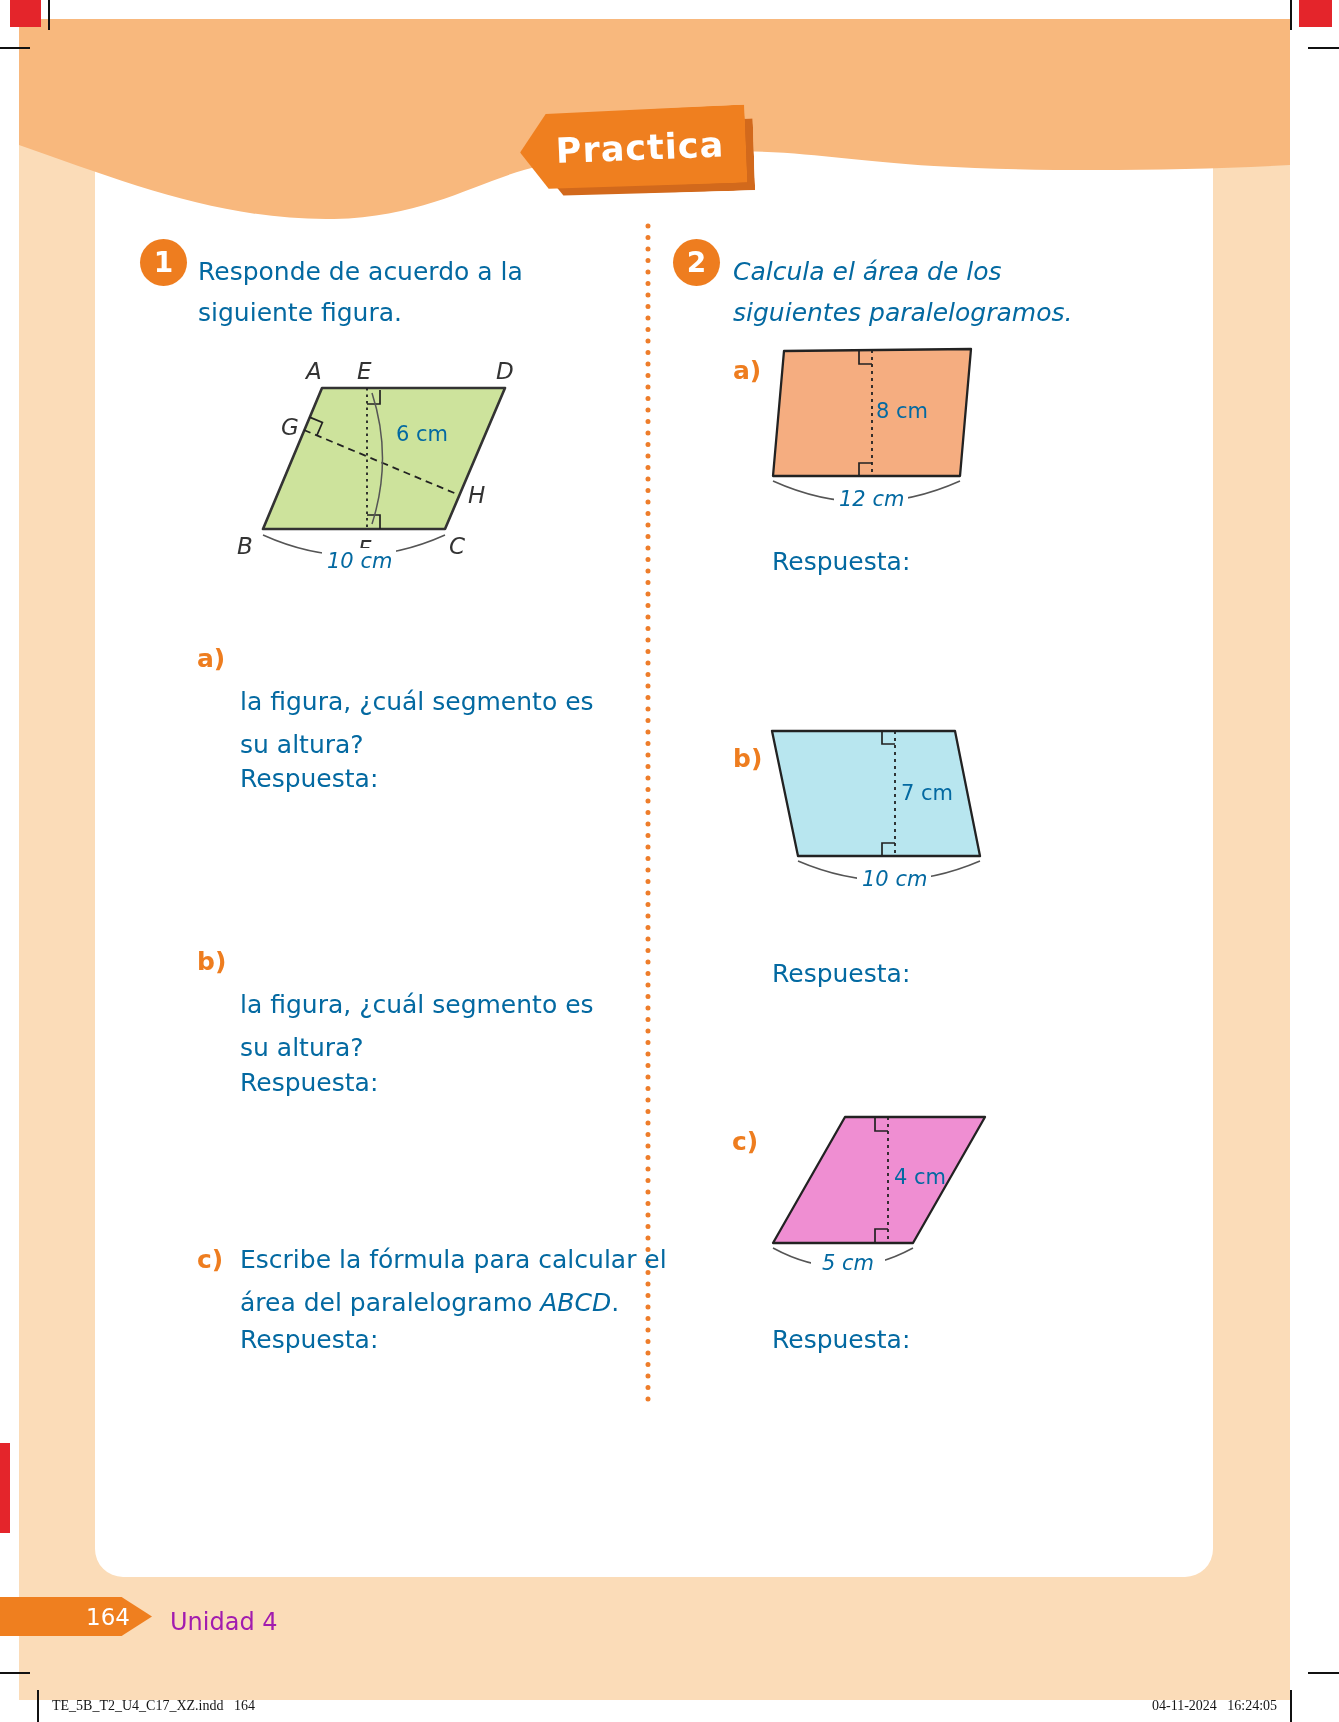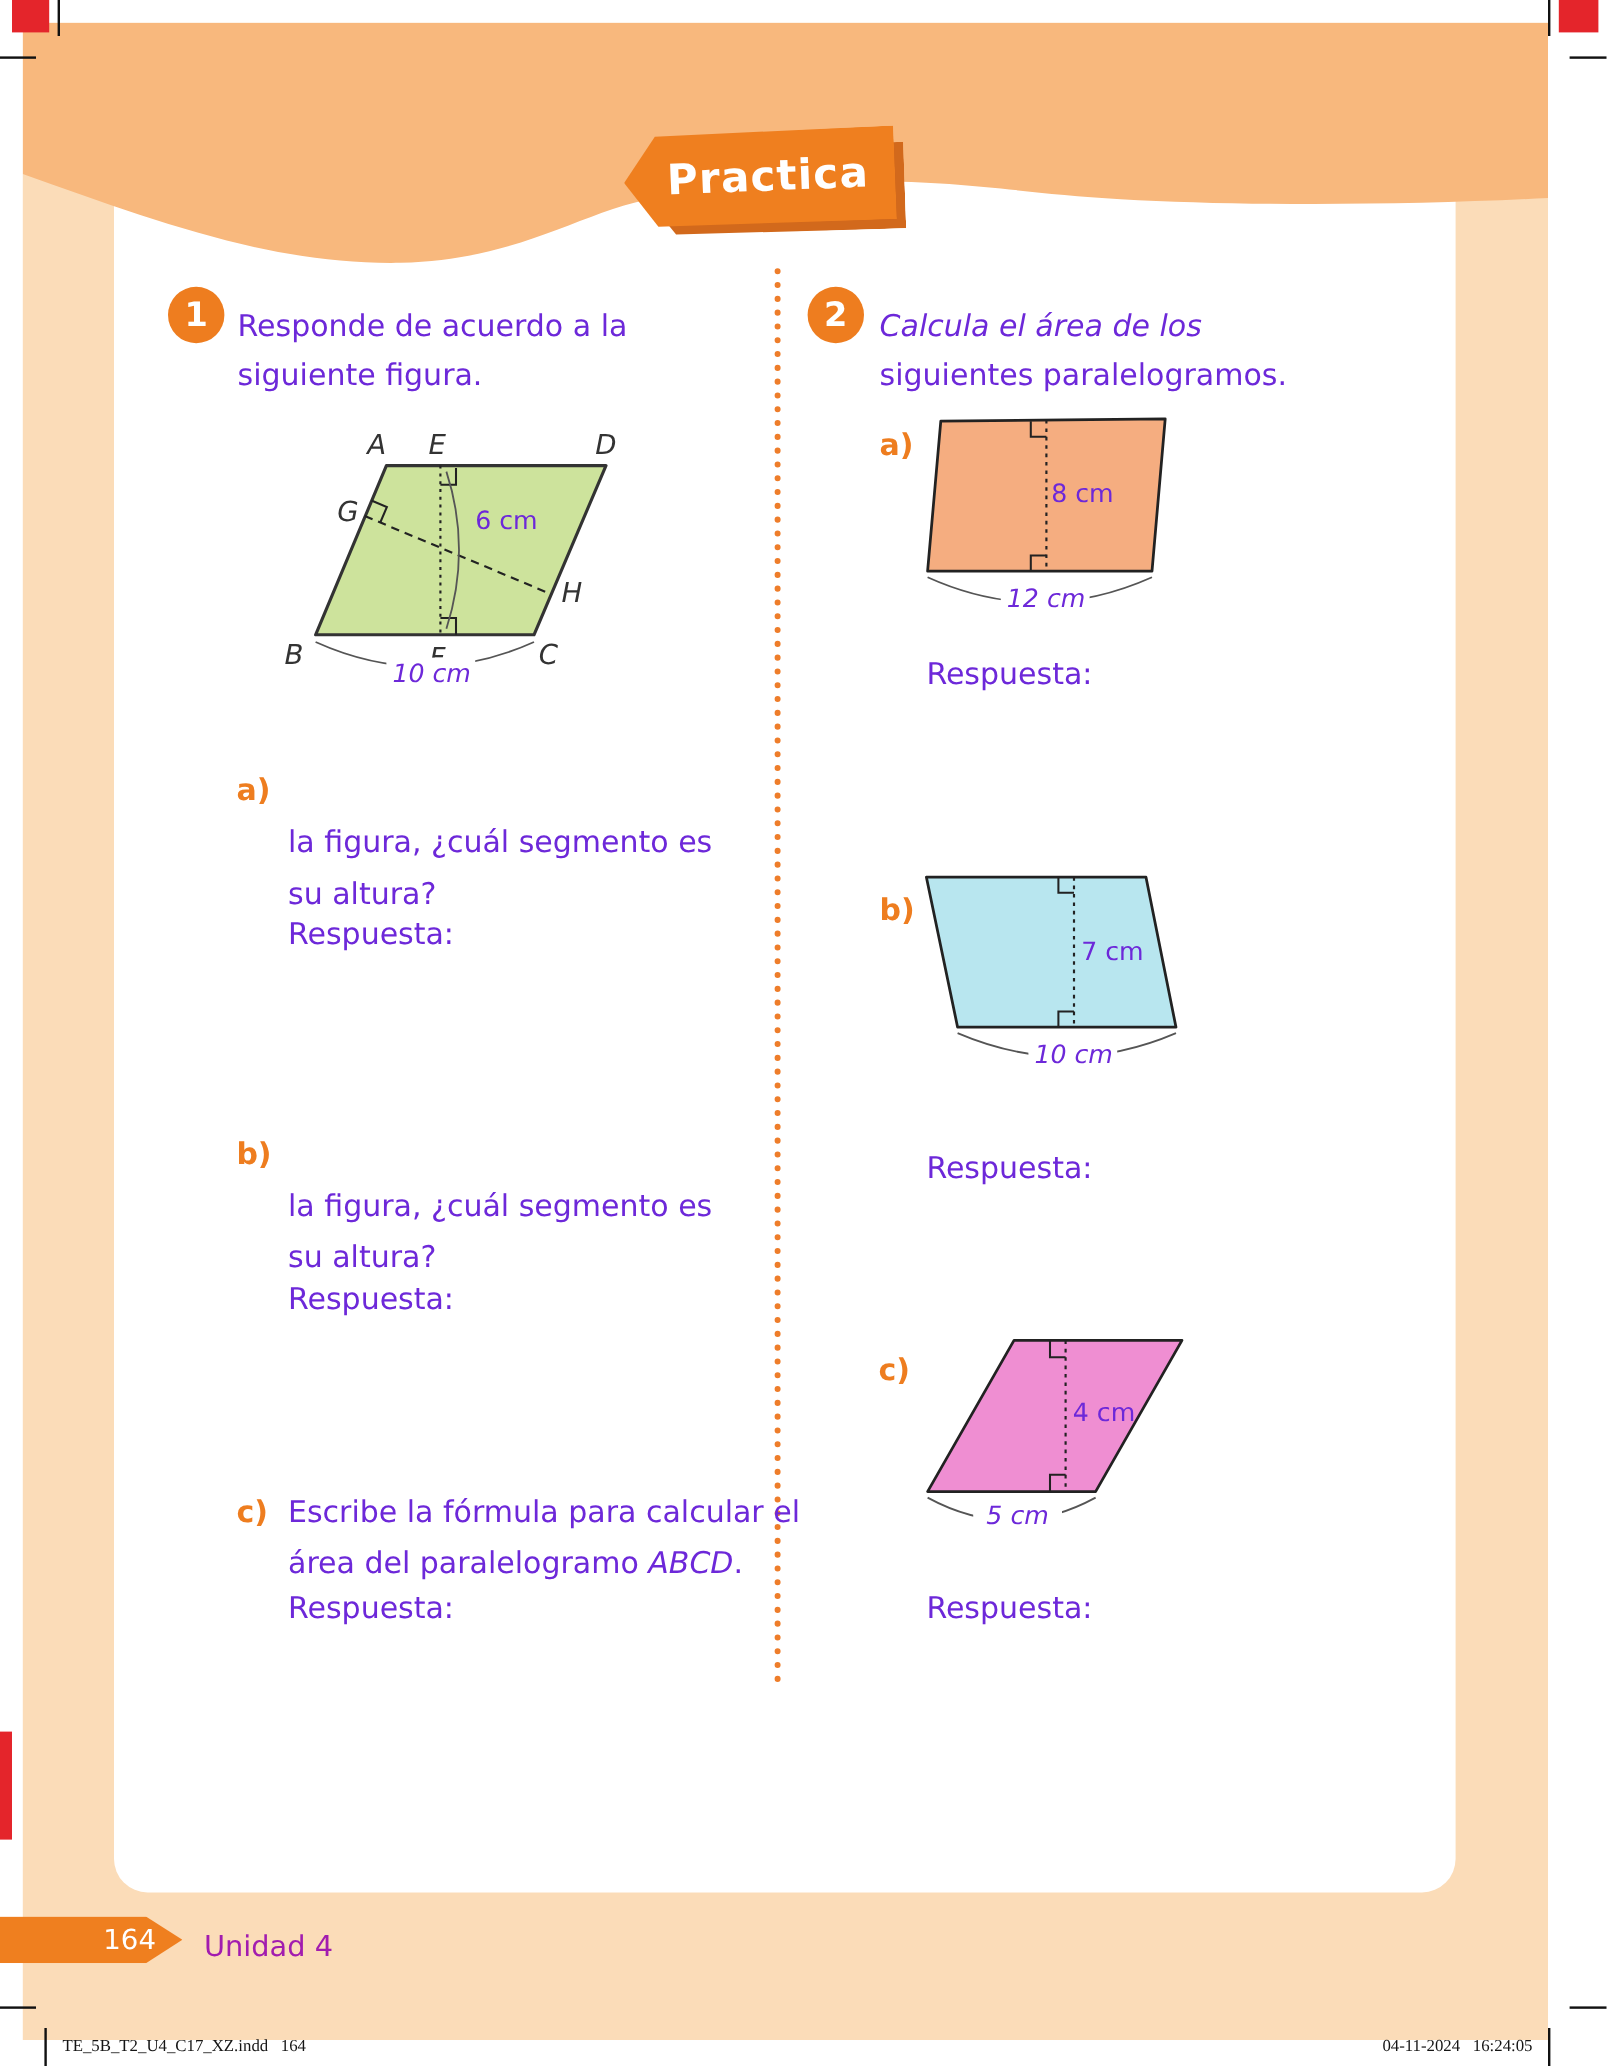--- a/index.html
+++ b/index.html
@@ -3,21 +3,21 @@
 <meta charset="utf-8">
 <style>
   html,body{margin:0;padding:0;background:#ffffff;}
   .canvas{position:relative;width:1339px;height:1722px;background:#ffffff;overflow:hidden;
           font-family:"DejaVu Sans",sans-serif;}
   .abs{position:absolute;}
   .peach{left:19px;top:19px;width:1271px;height:1681px;background:#fbdcb8;}
   .panel{left:95px;top:130px;width:1118px;height:1447px;background:#ffffff;border-radius:28px;}
   .band-svg{left:19px;top:19px;}
   .fig-layer{left:0;top:0;}
-  .txt{position:absolute;white-space:nowrap;color:#6d28d9;font-size:25px;line-height:43px;}
+  .txt{position:absolute;white-space:nowrap;color:#0369a1;font-size:25px;line-height:43px;}
   .small{font-size:21px;line-height:26px;}
   .vert{font-style:italic;font-size:23px;line-height:26px;color:#333;}
   .lbl{color:#ee7d1f;font-weight:bold;}
   .numcirc{position:absolute;width:47px;height:47px;border-radius:50%;background:#ee7d1f;color:#fff;
            font-weight:bold;font-size:28px;display:flex;align-items:center;justify-content:center;}
   .seg{position:relative;font-style:italic;}
   .seg::after{content:"";position:absolute;left:0;right:1px;top:8px;border-top:2px solid #3a3a3a;}
   .it{font-style:italic;}
   .dimbase{background:#ffffff;padding:0 5px;text-align:center;font-style:italic;}
   .tagwrap{left:520px;top:106px;width:250px;height:100px;}
@@ -113,21 +113,21 @@
   <div class="txt" style="left:240px;top:1026px;">su altura?</div>
   <div class="txt" style="left:240px;top:1061px;">Respuesta:</div>
 
   <div class="txt lbl" style="left:197px;top:1238px;">c)</div>
   <div class="txt" style="left:240px;top:1238px;">Escribe la fórmula para calcular el</div>
   <div class="txt" style="left:240px;top:1281px;"><span>área del paralelogramo </span><span class="it">ABCD</span><span>.</span></div>
   <div class="txt" style="left:240px;top:1318px;">Respuesta:</div>
 
   <div class="numcirc" style="left:673px;top:239px;">2</div>
   <div class="txt" style="left:733px;top:250px;font-style:italic;">Calcula el área de los</div>
-  <div class="txt" style="left:733px;top:291px;">siguientes paralelogramos.</div>
+  <div class="txt" style="left:733px;top:291px;font-style:italic;">siguientes paralelogramos.</div>
 
   <div class="txt lbl" style="left:733px;top:349px;">a)</div>
   <div class="txt small" style="left:876px;top:398px;">8 cm</div>
   <div class="txt small dimbase" style="left:834px;top:486px;width:64px;">12 cm</div>
   <div class="txt" style="left:772px;top:540px;">Respuesta:</div>
 
   <div class="txt lbl" style="left:733px;top:737px;">b)</div>
   <div class="txt small" style="left:901px;top:780px;">7 cm</div>
   <div class="txt small dimbase" style="left:857px;top:866px;width:64px;">10 cm</div>
   <div class="txt" style="left:772px;top:952px;">Respuesta:</div>

